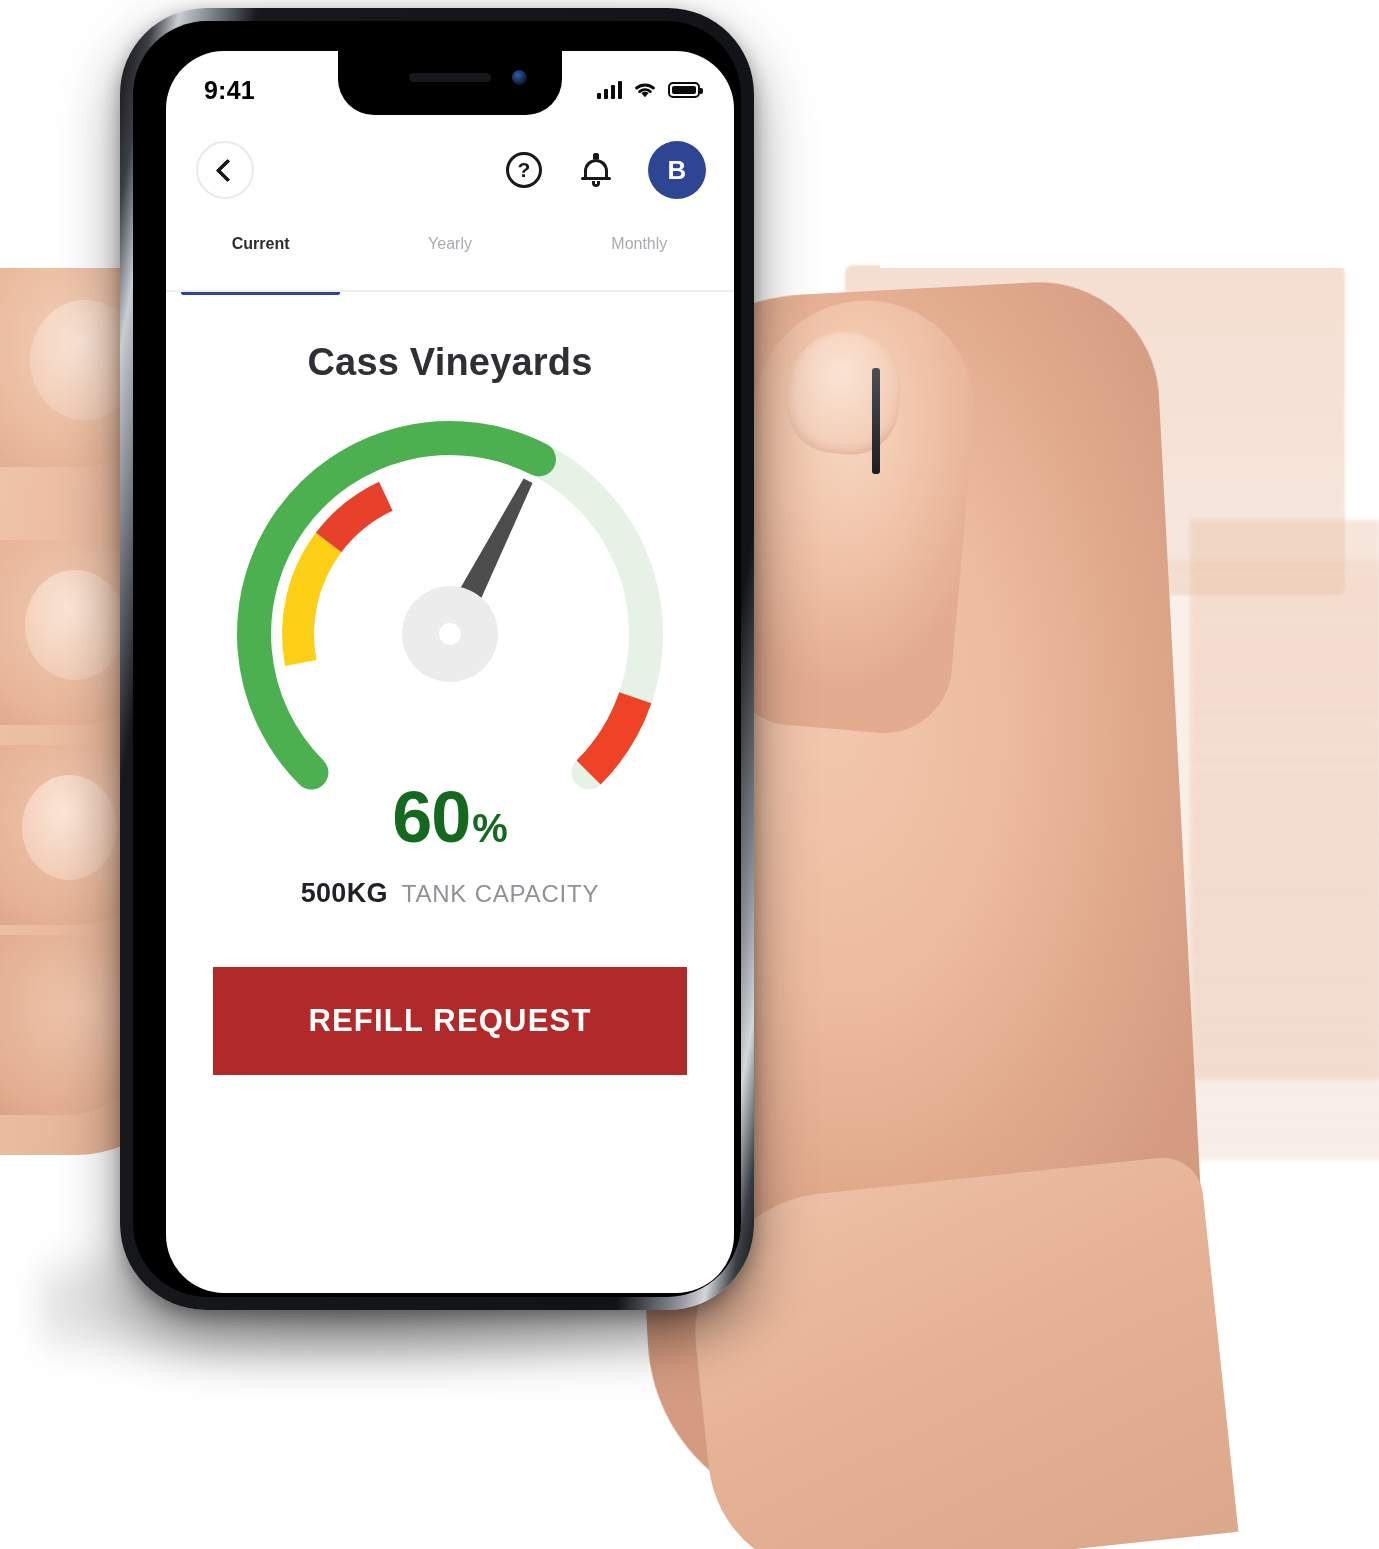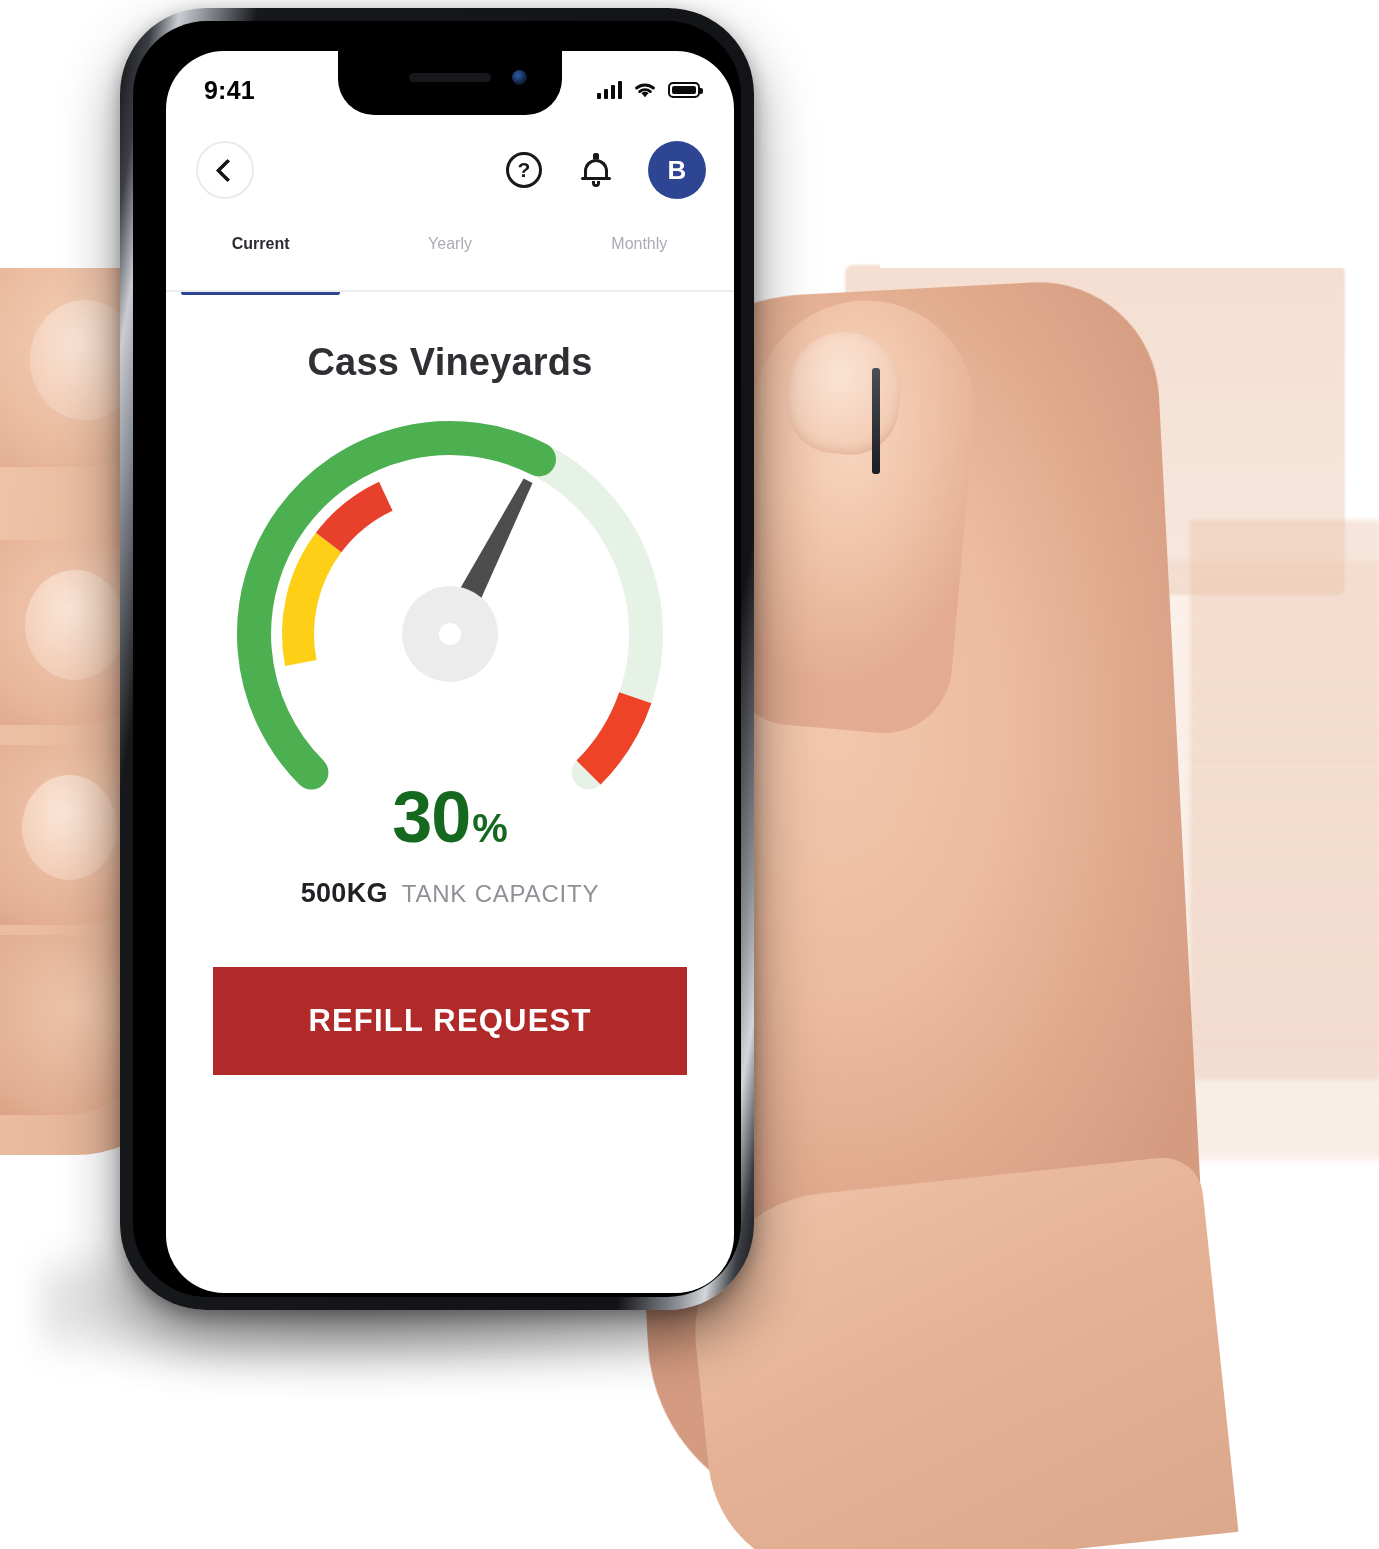--- a/index.html
+++ b/index.html
@@ -313,21 +313,21 @@
 
               <g transform="translate(250,228) rotate(387)">
                 <path d="M -14 0 a 14 14 0 1 0 28 0 L 5 -172 L -5 -172 Z" fill="#4d4d4d"></path>
               </g>
             </svg>
 
             <div class="gauge-center" style="background: rgb(236, 236, 236);"></div>
             <div class="gauge-hub"></div>
 
             <div class="pct-row" style="color: rgb(21, 105, 31);">
-              <span class="pct-num">30</span>
+              <span class="pct-num">60</span>
               <span class="pct-sign">%</span>
             </div>
           </div>
 
           <div class="capacity-row">
             <span class="cap-value">500KG</span>
             <span class="cap-label">TANK CAPACITY</span>
           </div>
 
           <button class="refill-btn" style="background: rgb(176, 42, 42);">REFILL REQUEST</button>

